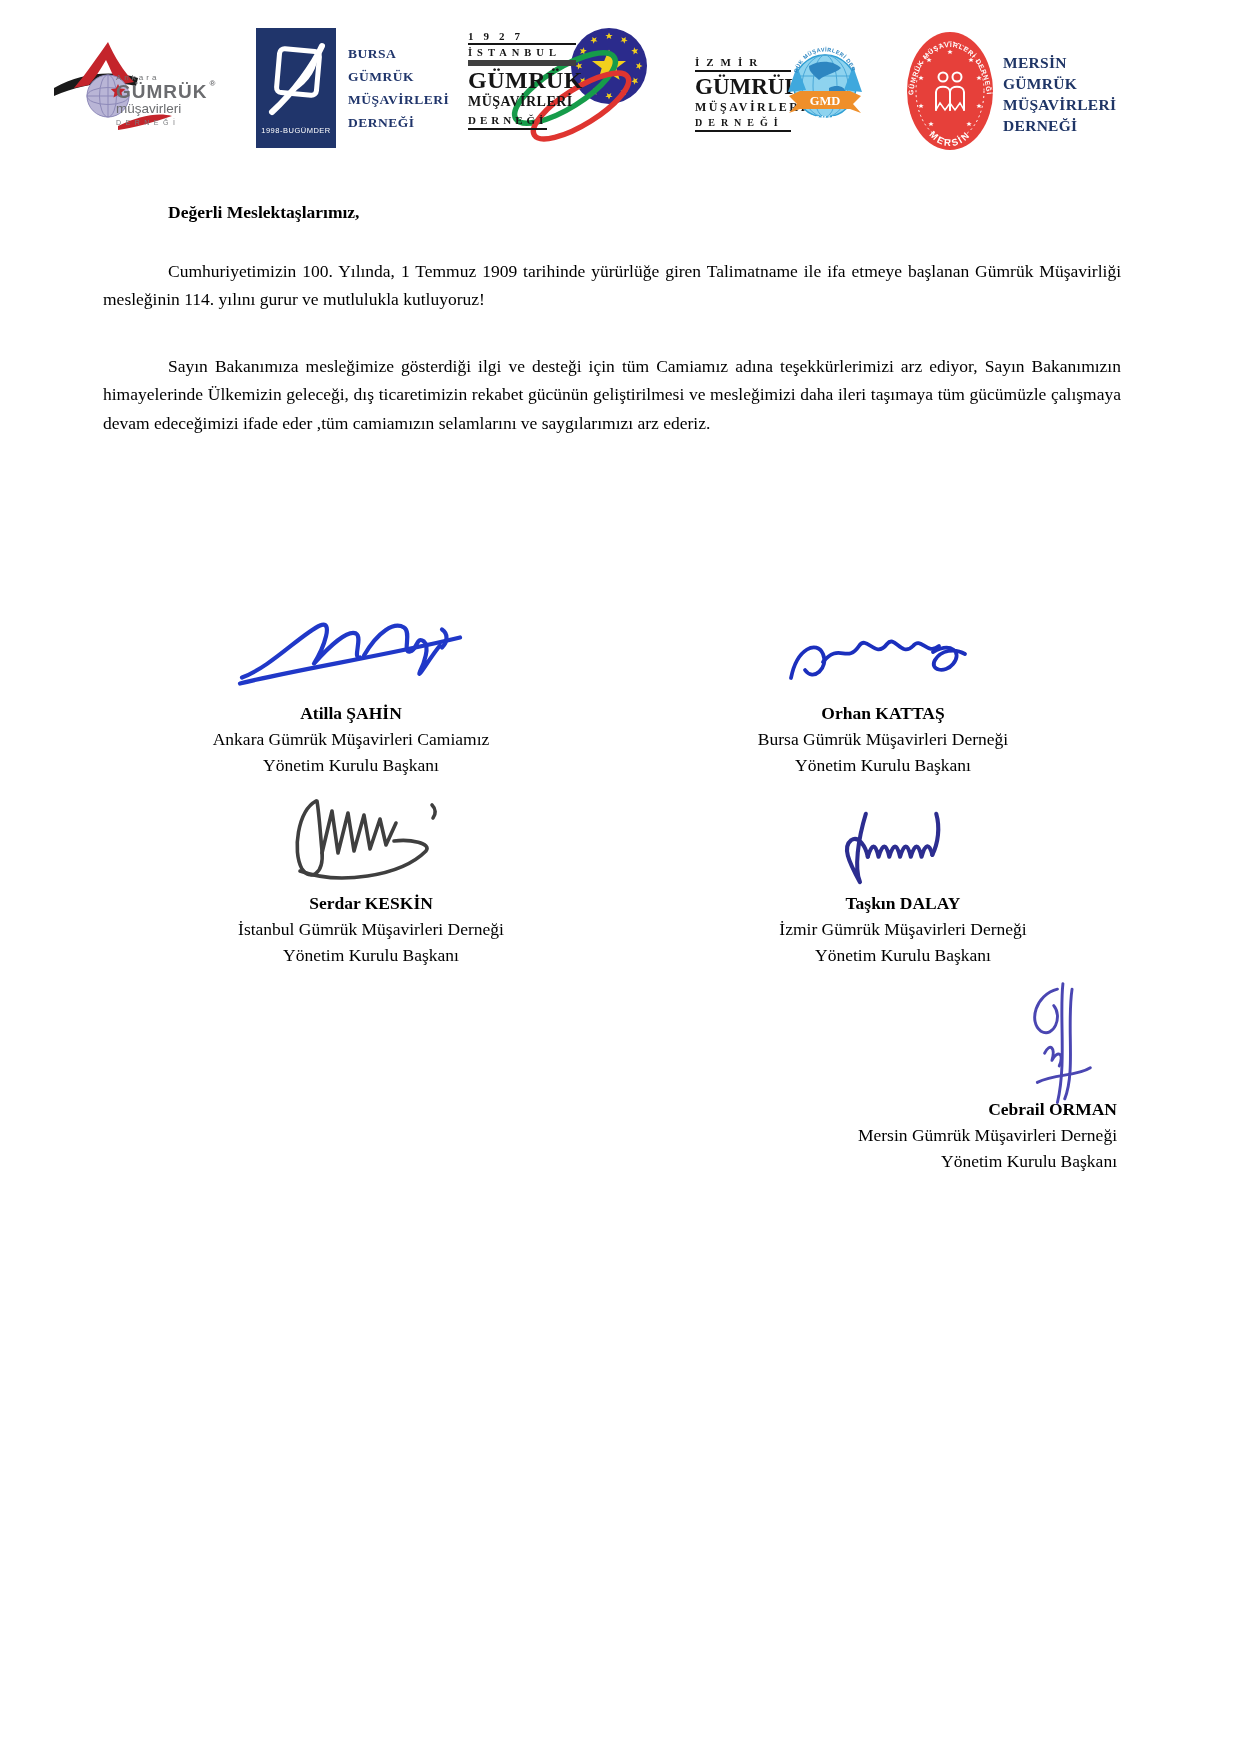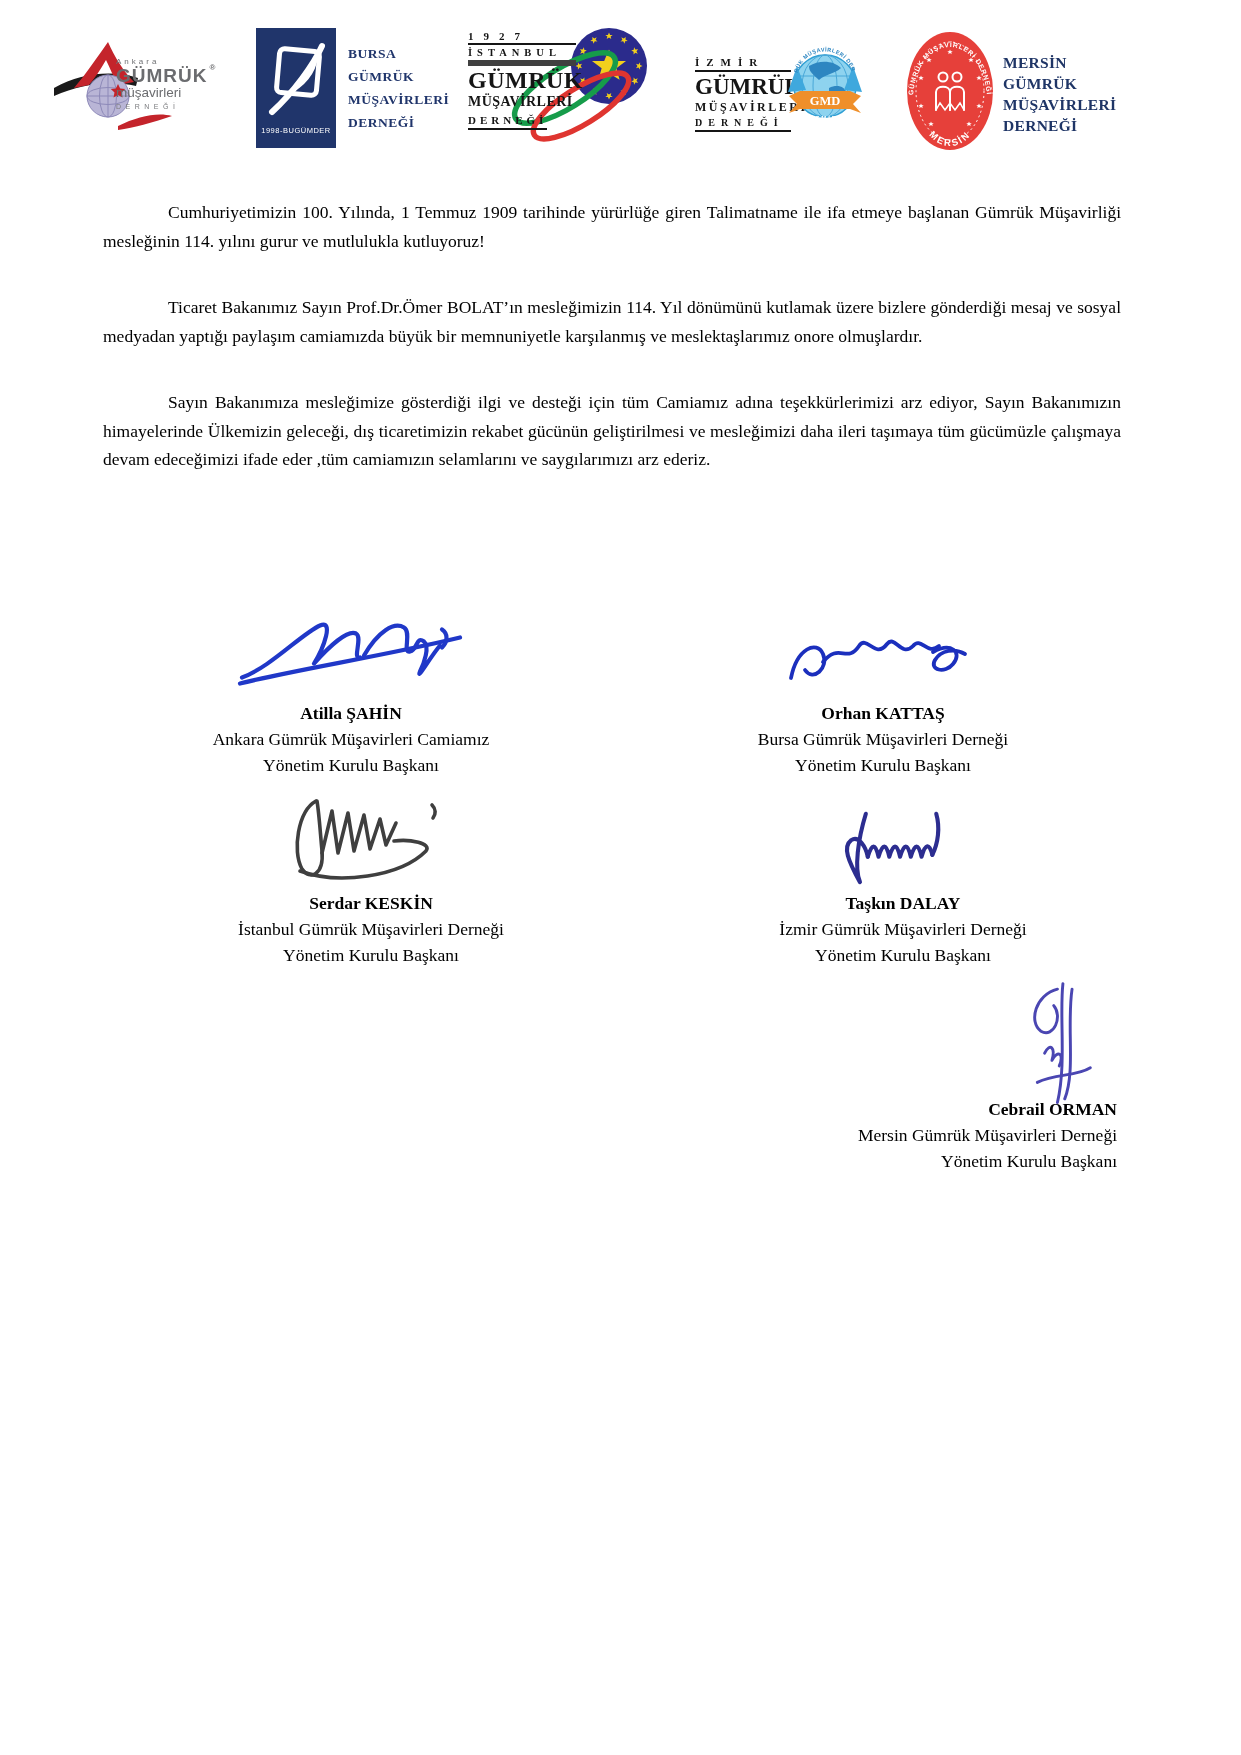--- a/index.html
+++ b/index.html
@@ -8,21 +8,21 @@
 
   
   .logo{position:absolute;}
   .logo svg{display:block;}
 
   
   .logo-ankara{left:52px;top:38px;width:170px;height:104px;color:#58595b;
                font-family:"Liberation Sans",sans-serif;}
   .logo-ankara .art{position:absolute;left:0;top:0;}
   .ank-text{position:absolute;left:64px;top:20px;z-index:2;line-height:1.05;}
-  .ank-city{font-size:8px;letter-spacing:3px;color:#6f7073;}
+  .ank-city{font-size:8px;letter-spacing:3px;color:#6f7073;margin-top:16px;}
   .ank-l1{font-size:19px;font-weight:bold;letter-spacing:1px;color:#6b6c6f;position:relative;}
   .ank-reg{font-size:8px;position:absolute;top:-2px;margin-left:2px;}
   .ank-l2{font-size:13.5px;color:#6b6c6f;}
   .ank-l3{font-size:7px;letter-spacing:4.5px;color:#7a7b7e;margin-top:2px;}
 
   
   .logo-bursa{left:256px;top:28px;width:168px;height:122px;}
   .bursa-square{position:absolute;left:0;top:0;}
   .bursa-year{position:absolute;left:0;top:98px;width:80px;text-align:center;
               color:#fff;font-family:"Liberation Sans",sans-serif;font-size:7.5px;letter-spacing:.5px;}
@@ -216,22 +216,22 @@
     </svg>
     <div class="mer-text">
       <div>MERSİN</div>
       <div>GÜMRÜK</div>
       <div>MÜŞAVİRLERİ</div>
       <div>DERNEĞİ</div>
     </div>
   </div>
 
   <div class="letter">
+    <p class="greeting">Değerli Meslektaşlarımız,</p>
     <p class="para">Cumhuriyetimizin 100. Yılında, 1 Temmuz 1909 tarihinde yürürlüğe giren Talimatname ile ifa etmeye başlanan Gümrük Müşavirliği mesleğinin 114. yılını gurur ve mutlulukla kutluyoruz!</p>
-    <p class="para">Ticaret Bakanımız Sayın Prof.Dr.Ömer BOLAT’ın mesleğimizin 114. Yıl dönümünü kutlamak üzere bizlere gönderdiği mesaj ve sosyal medyadan yaptığı paylaşım camiamızda büyük bir memnuniyetle karşılanmış ve meslektaşlarımız onore olmuşlardır.</p>
     <p class="para">Sayın Bakanımıza mesleğimize gösterdiği ilgi ve desteği için tüm Camiamız adına teşekkürlerimizi arz ediyor, Sayın Bakanımızın himayelerinde Ülkemizin geleceği, dış ticaretimizin rekabet gücünün geliştirilmesi ve mesleğimizi daha ileri taşımaya tüm gücümüzle çalışmaya devam edeceğimizi ifade eder ,tüm camiamızın selamlarını ve saygılarımızı arz ederiz.</p>
   </div>
 
   <div class="sig-row sig-row1">
     <div class="sig-col">
       <svg class="sig-img" width="230" height="88" viewBox="0 0 230 85">
         <g fill="none" stroke-width="4.2" stroke-linecap="round" stroke-linejoin="round" stroke="#2038c8">
           <path d="M6,64 C34,54 66,20 84,12 C98,6 88,34 78,50 C94,32 112,16 120,20 C127,24 116,46 124,44"></path>
           <path d="M128,42 C142,18 158,8 168,14 C176,19 166,40 174,38 C182,36 180,22 188,28 C194,33 188,50 184,58 C180,68 194,44 204,32"></path>
           <path d="M4,70 C60,56 150,42 224,24"></path>

